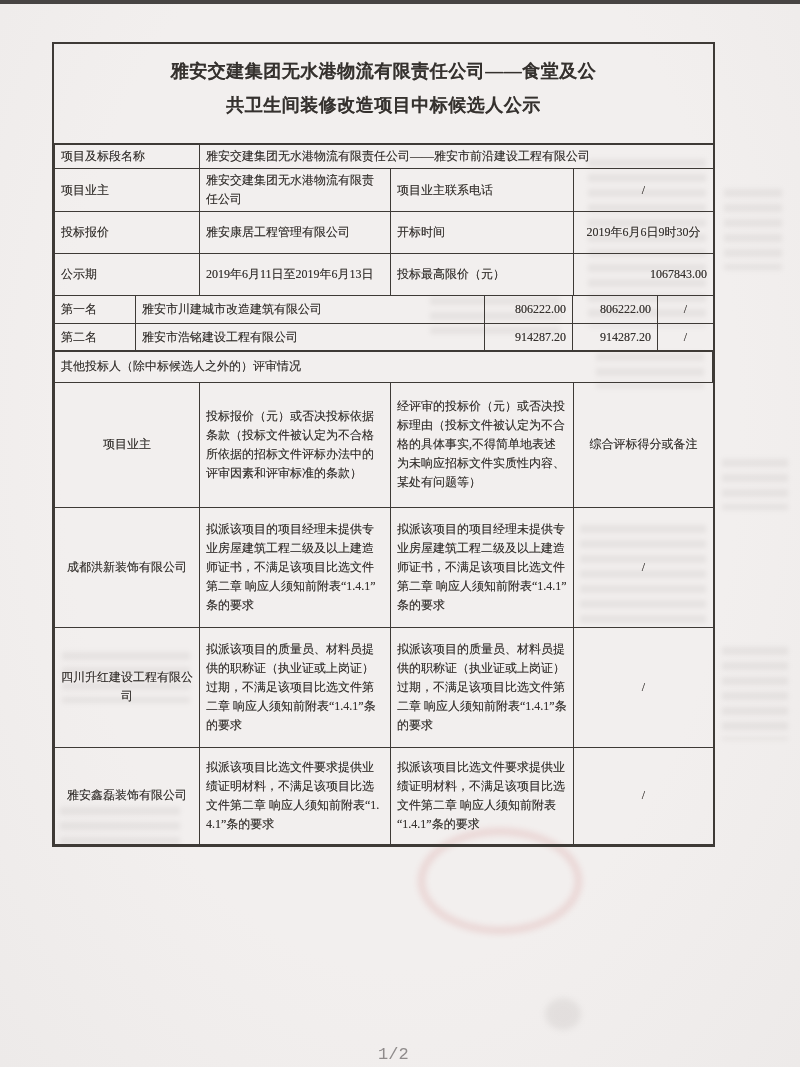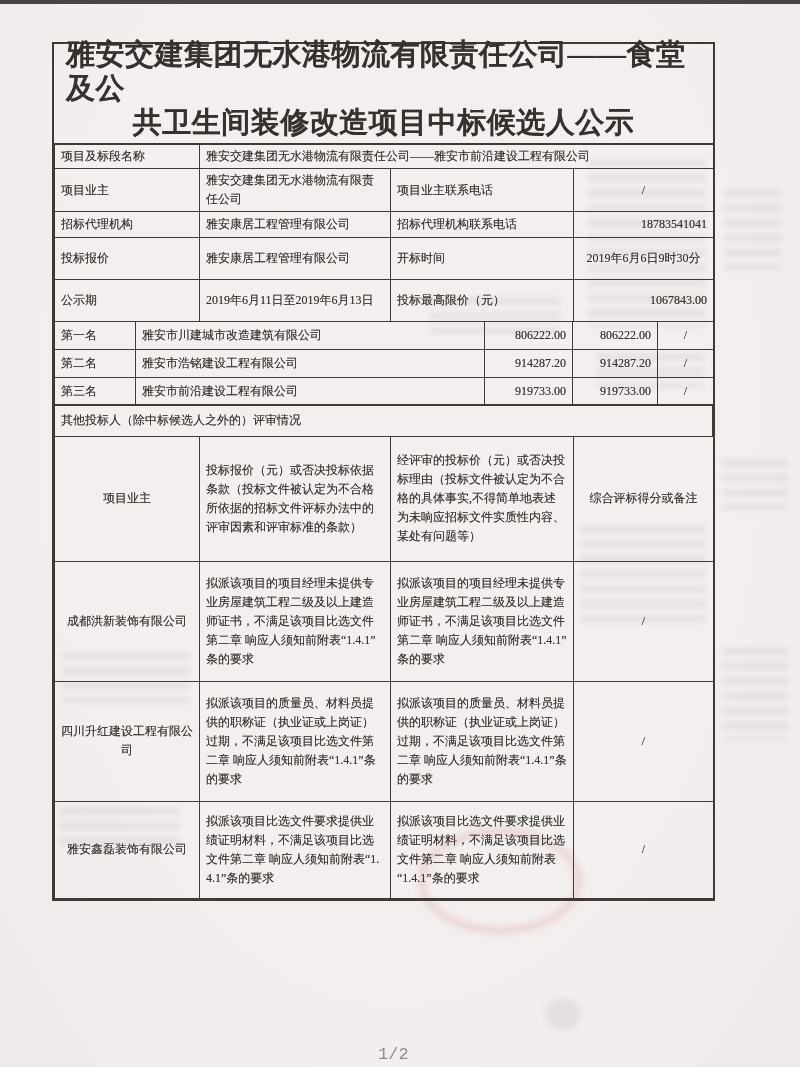--- a/index.html
+++ b/index.html
@@ -11,21 +11,21 @@
   }
   .scan-edge{position:absolute;left:0;top:0;width:800px;height:4px;background:#474443;}
   .sheet{position:absolute;left:0;top:0;width:800px;height:1067px;
     background:radial-gradient(ellipse at 50% 40%, #f2efee 60%, #edeae9 100%);}
   .doc{position:absolute;left:52px;top:42px;width:659px;border:2px solid #3e3a36;background:transparent;}
   .doc *{box-sizing:border-box;}
   .title-box{
     border-bottom:1.5px solid #3e3a36;
     padding:6px 12px 18px 12px;height:100px;
     display:flex;flex-direction:column;justify-content:center;align-items:center;
-    font-size:29px;font-weight:bold;line-height:34px;letter-spacing:.5px;
+    font-size:18px;font-weight:bold;line-height:34px;letter-spacing:.5px;
     text-shadow:0 0 .6px rgba(53,49,46,.55);
   }
   table.doc-table{border-collapse:collapse;table-layout:fixed;width:100%;margin-top:-1.5px;}
   table.doc-table:first-of-type{margin-top:0;}
   .doc-table td{
     border:1.5px solid #3e3a36;
     padding:2px 6px;vertical-align:middle;overflow:hidden;
     font-size:12px;line-height:19px;
     text-shadow:0 0 .6px rgba(53,49,46,.5);
     word-break:break-all;
@@ -83,26 +83,20 @@
           <tr style="height:22px">
         <td class="tight">项目及标段名称</td>
         <td class="tight sm" colspan="3">雅安交建集团无水港物流有限责任公司——雅安市前沿建设工程有限公司</td>
       </tr>
       <tr style="height:43px">
         <td>项目业主</td>
         <td>雅安交建集团无水港物流有限责任公司</td>
         <td>项目业主联系电话</td>
         <td class="c">/</td>
       </tr>
-      <tr style="height:26px">
-        <td class="tight">招标代理机构</td>
-        <td class="tight">雅安康居工程管理有限公司</td>
-        <td class="tight">招标代理机构联系电话</td>
-        <td class="tight r">18783541041</td>
-      </tr>
       <tr style="height:42px">
         <td>投标报价</td>
         <td>雅安康居工程管理有限公司</td>
         <td>开标时间</td>
         <td class="c">2019年6月6日9时30分</td>
       </tr>
       <tr style="height:42px">
         <td>公示期</td>
         <td>2019年6月11日至2019年6月13日</td>
         <td>投标最高限价（元）</td>
@@ -125,27 +119,20 @@
         <td>雅安市川建城市改造建筑有限公司</td>
         <td class="r">806222.00</td>
         <td class="r">806222.00</td>
         <td class="c">/</td>
       </tr>
       <tr style="height:28px">
         <td>第二名</td>
         <td>雅安市浩铭建设工程有限公司</td>
         <td class="r">914287.20</td>
         <td class="r">914287.20</td>
-        <td class="c">/</td>
-      </tr>
-      <tr style="height:28px">
-        <td>第三名</td>
-        <td>雅安市前沿建设工程有限公司</td>
-        <td class="r">919733.00</td>
-        <td class="r">919733.00</td>
         <td class="c">/</td>
       </tr>
     </tbody>
       </table>
 
     <table class="doc-table">
       <tbody>
           <tr style="height:32px">
         <td class="others-cell">其他投标人（除中标候选人之外的）评审情况</td>
       </tr>

